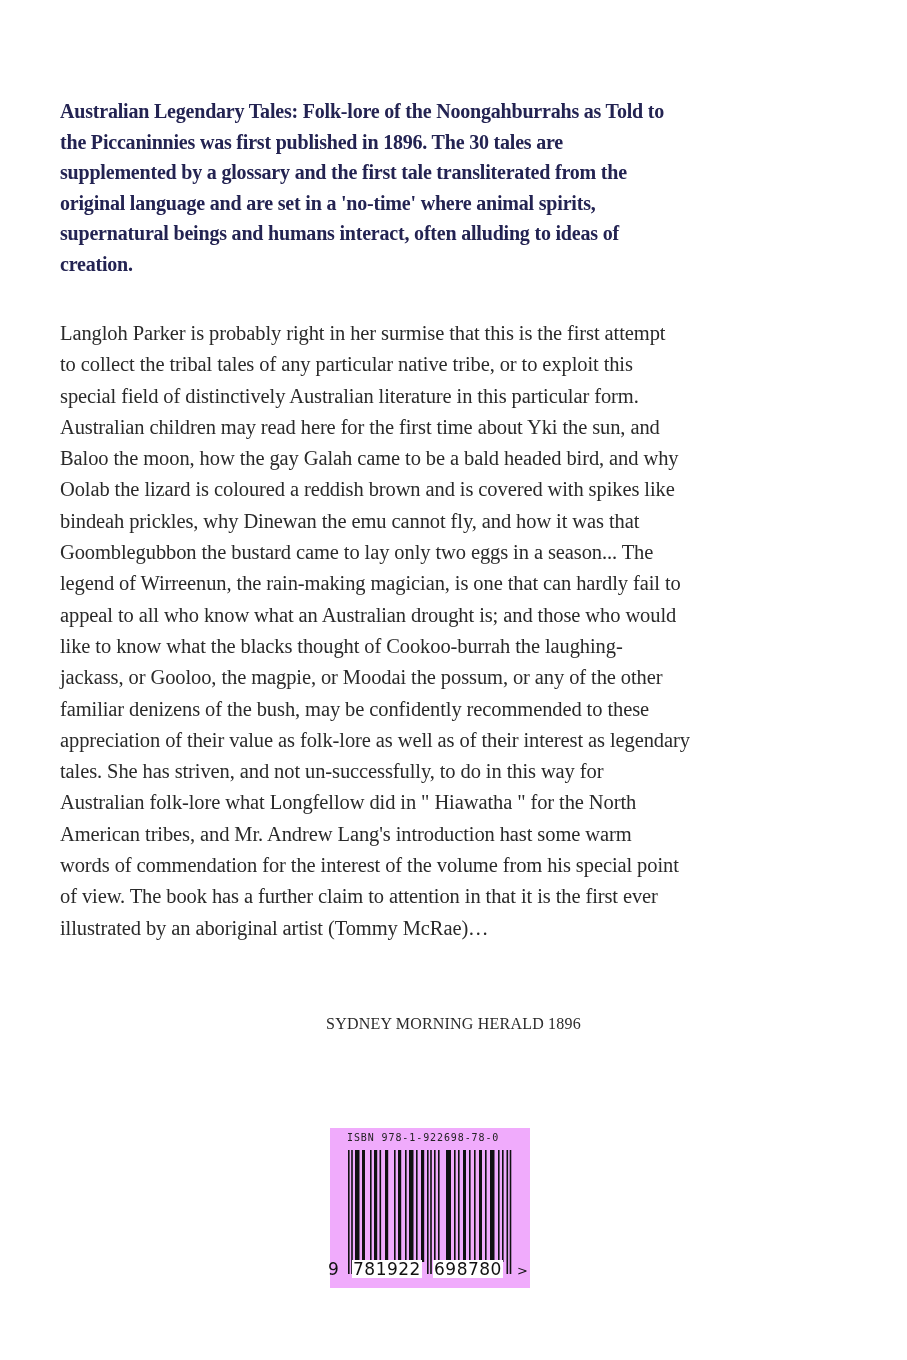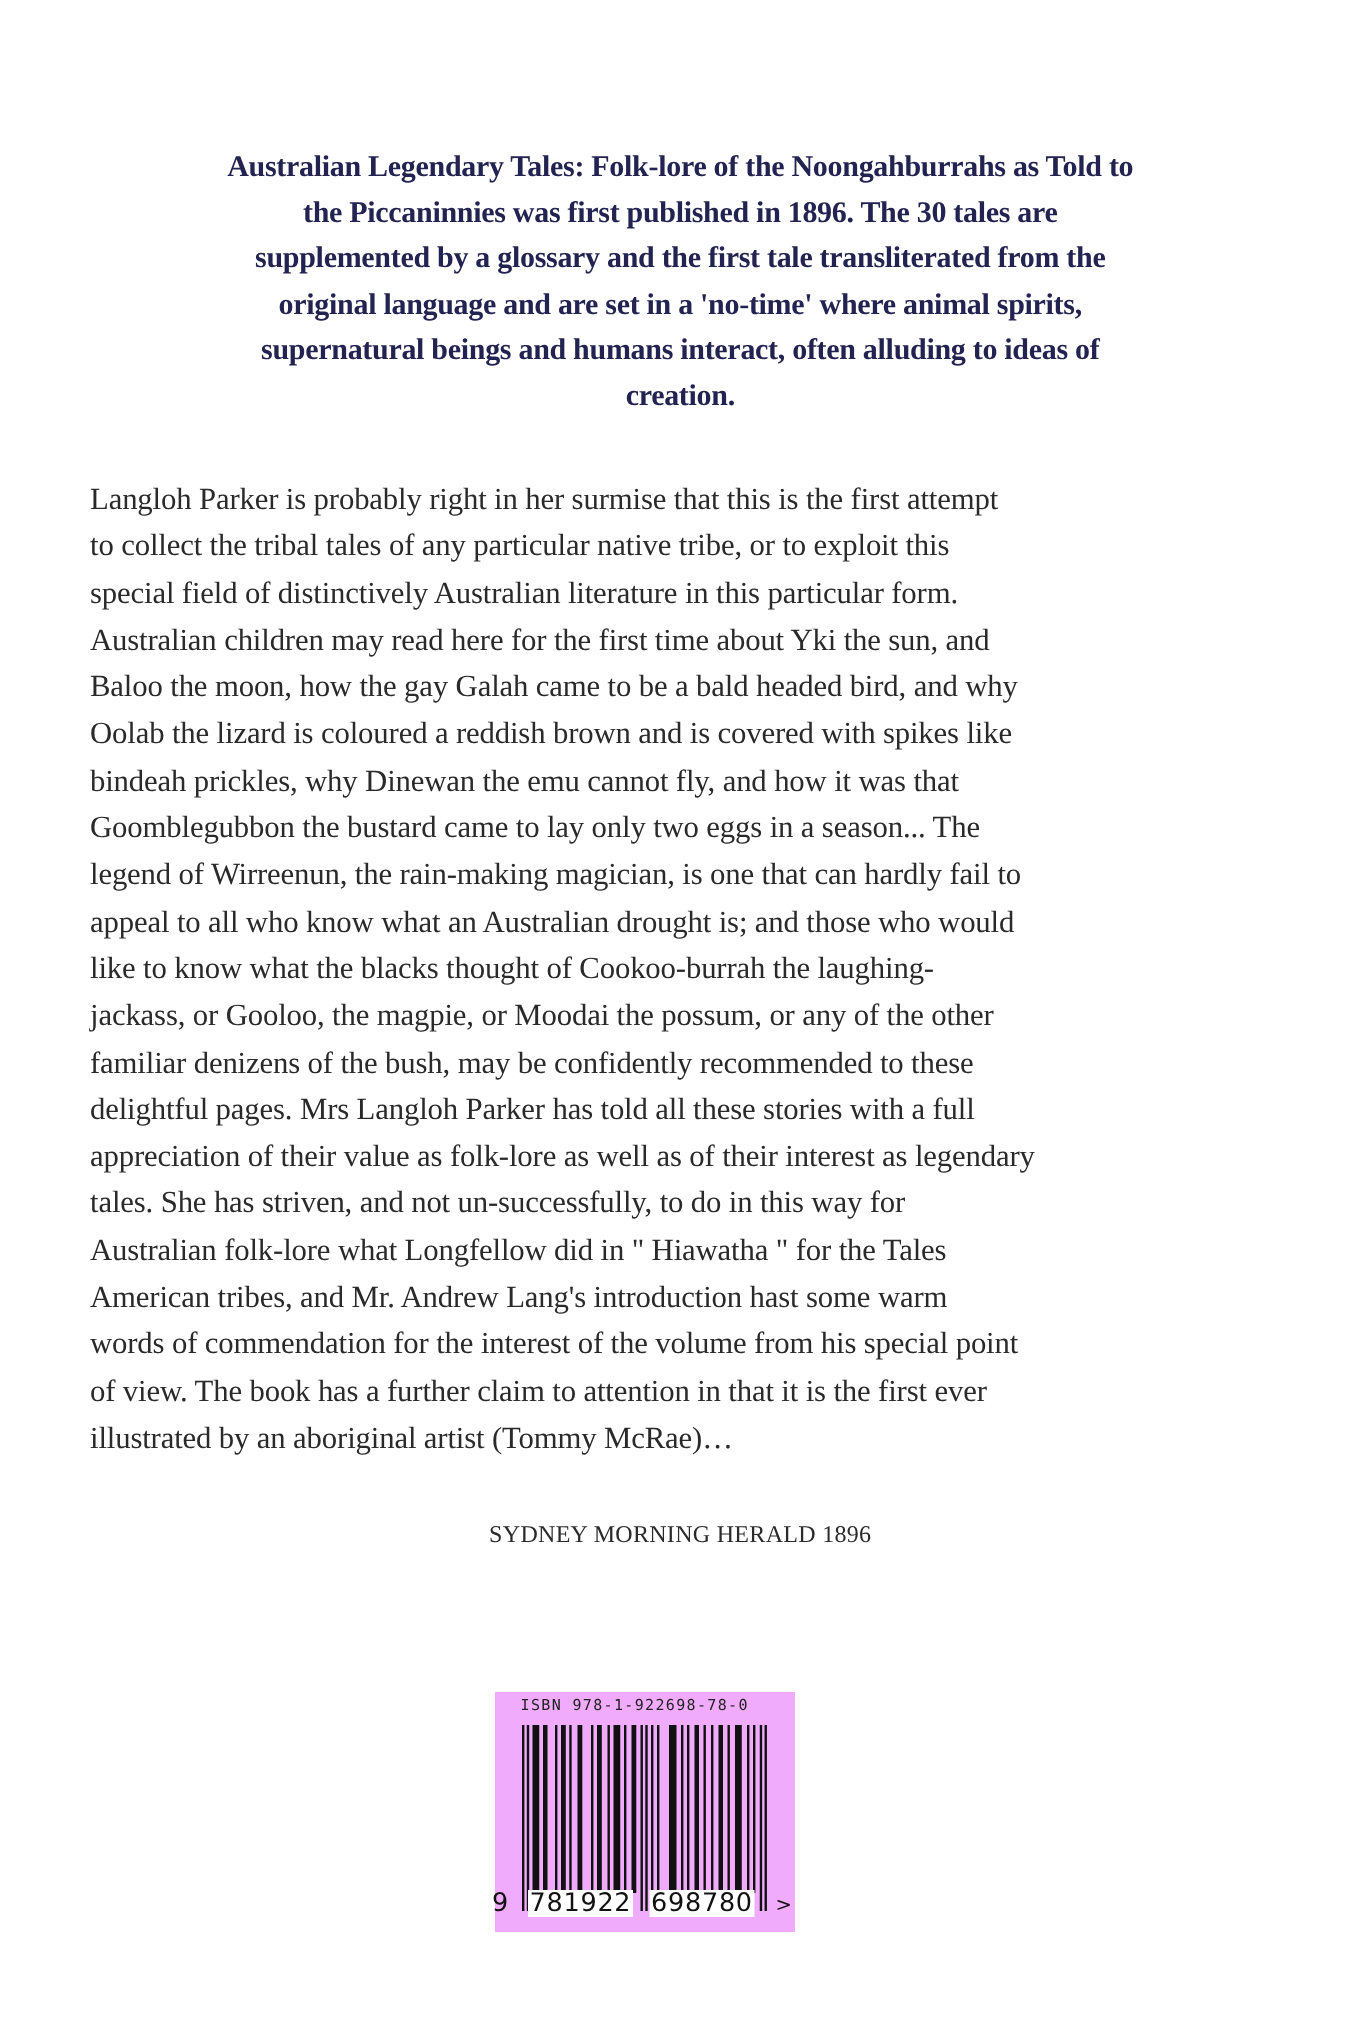--- a/index.html
+++ b/index.html
@@ -18,21 +18,21 @@
       left: 0; top: 0;
       width: 907px;
       height: 1360px;
       background: #ffffff;
     }
     .blurb {
       position: absolute;
       left: 60px;
       top: 96px;
       width: 787px;
-      text-align: center;
+      text-align: left;
       font-family: "Liberation Serif", "DejaVu Serif", serif;
       font-weight: bold;
       font-size: 20px;
       line-height: 30.5px;
       color: #232352;
       letter-spacing: -0.2px;
     }
     .blurb .line, .review .line {
       display: block;
       white-space: nowrap;
@@ -130,24 +130,23 @@
     <span class="line">Australian children may read here for the first time about Yki the sun, and</span>
     <span class="line">Baloo the moon, how the gay Galah came to be a bald headed bird, and why</span>
     <span class="line">Oolab the lizard is coloured a reddish brown and is covered with spikes like</span>
     <span class="line">bindeah prickles, why Dinewan the emu cannot fly, and how it was that</span>
     <span class="line">Goomblegubbon the bustard came to lay only two eggs in a season... The</span>
     <span class="line">legend of Wirreenun, the rain-making magician, is one that can hardly fail to</span>
     <span class="line">appeal to all who know what an Australian drought is; and those who would</span>
     <span class="line">like to know what the blacks thought of Cookoo-burrah the laughing-</span>
     <span class="line">jackass, or Gooloo, the magpie, or Moodai the possum, or any of the other</span>
     <span class="line">familiar denizens of the bush, may be confidently recommended to these</span>
-    <span class="line">delightful pages. Mrs Langloh Parker has told all these stories with a full</span>
     <span class="line">appreciation of their value as folk-lore as well as of their interest as legendary</span>
     <span class="line">tales. She has striven, and not un-successfully, to do in this way for</span>
-    <span class="line">Australian folk-lore what Longfellow did in " Hiawatha " for the Tales</span>
+    <span class="line">Australian folk-lore what Longfellow did in " Hiawatha " for the North</span>
     <span class="line">American tribes, and Mr. Andrew Lang's introduction hast some warm</span>
     <span class="line">words of commendation for the interest of the volume from his special point</span>
     <span class="line">of view. The book has a further claim to attention in that it is the first ever</span>
     <span class="line">illustrated by an aboriginal artist (Tommy McRae)…</span>
   </div>
 
   <div class="source">SYDNEY MORNING HERALD 1896</div>
 
   <div class="barcode-box">
     <div class="isbn-label">ISBN 978-1-922698-78-0</div>

